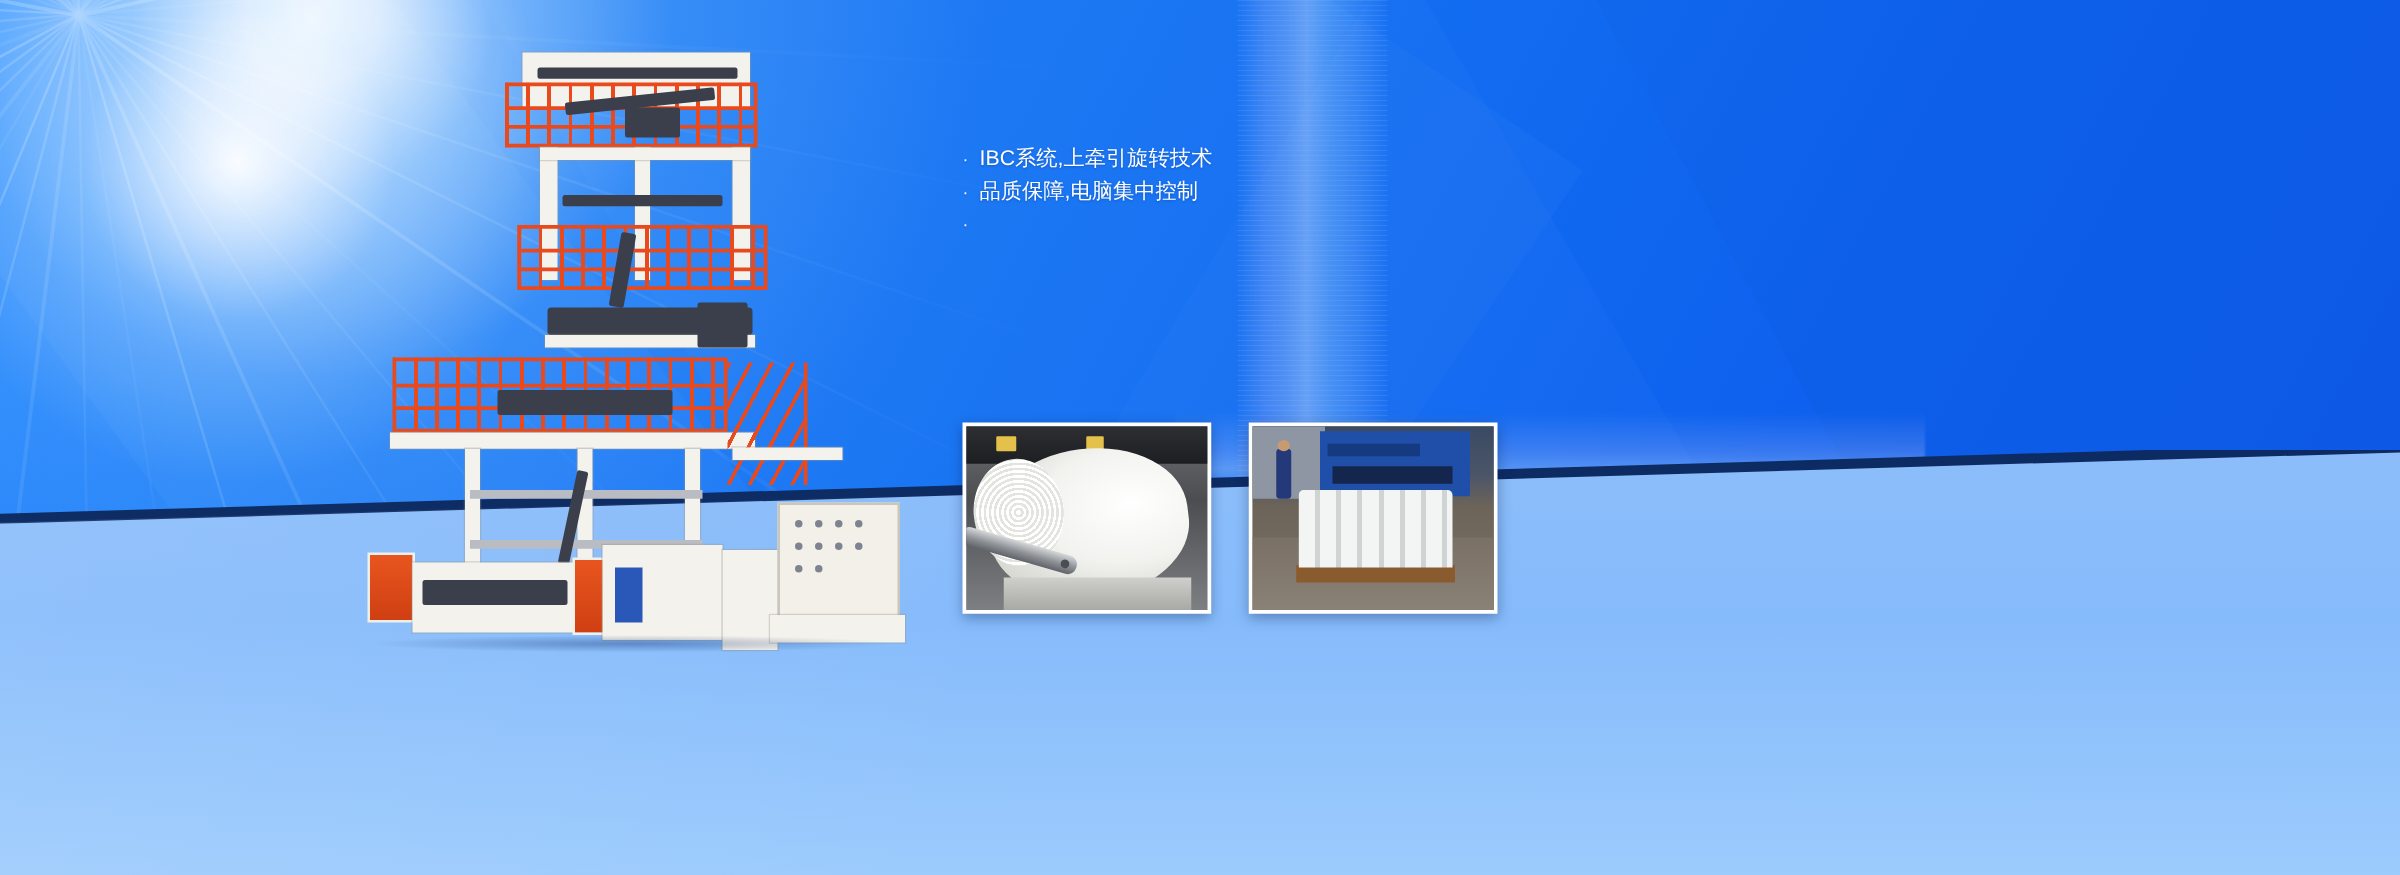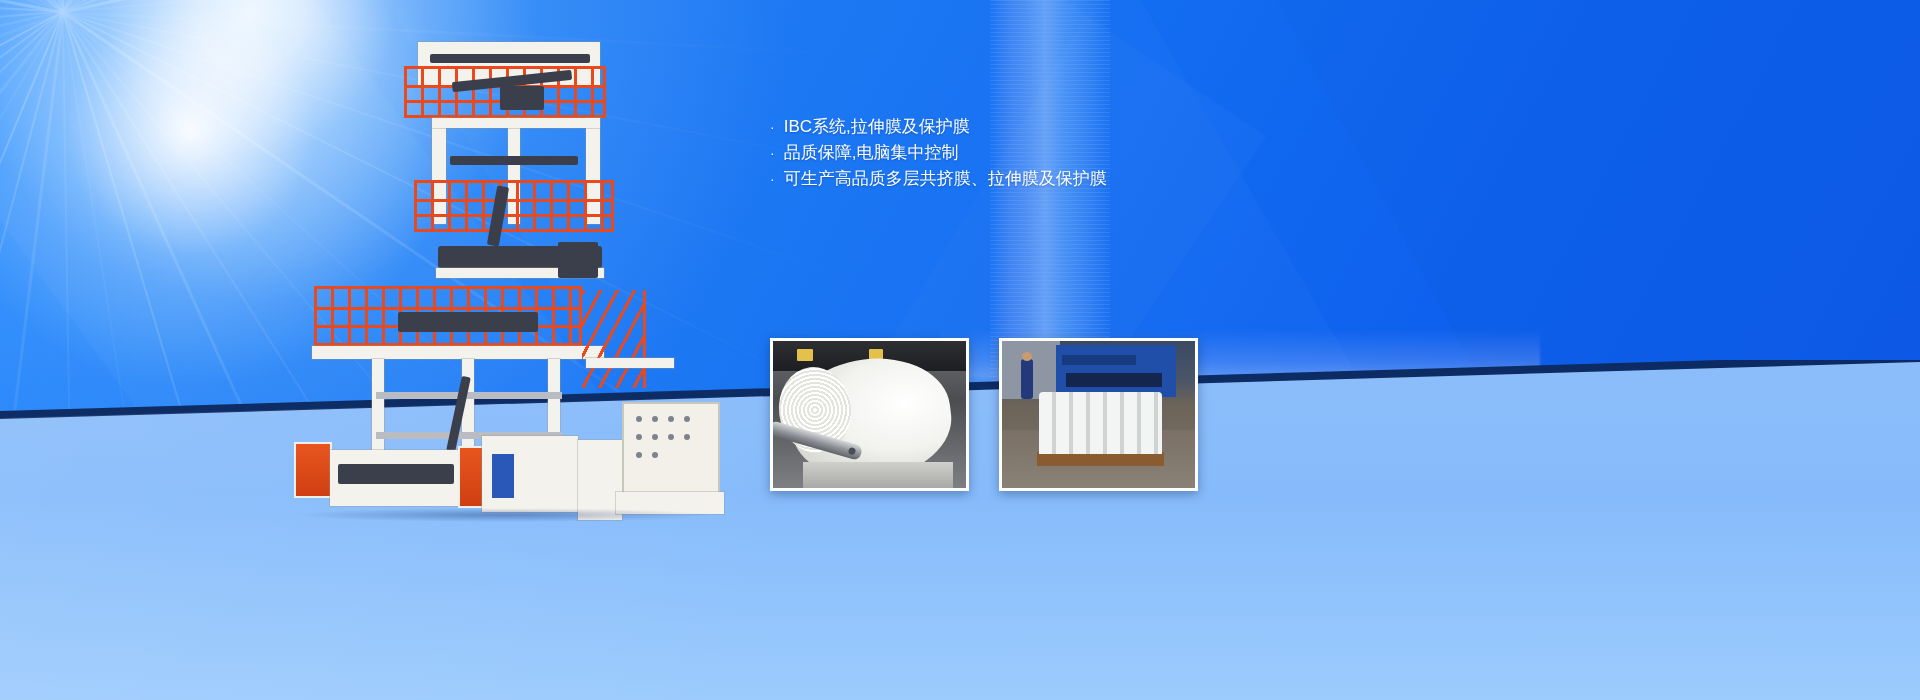--- a/index.html
+++ b/index.html
@@ -312,29 +312,28 @@
   </div>
 
   <div class="copy">
 
 
 
 
     <div class="bullets">
       <div class="bullet">
         <span class="dot">·</span>
-        <span>IBC系统,拉伸膜及保护膜</span>
+        <span>IBC系统,上牵引旋转技术</span>
       </div>
       <div class="bullet">
         <span class="dot">·</span>
         <span>品质保障,电脑集中控制</span>
       </div>
       <div class="bullet">
         <span class="dot">·</span>
-        <span>可生产高品质多层共挤膜、拉伸膜及保护膜</span>
       </div>
     </div>
   </div>
 
   <div class="photos">
 
     <div class="photo p1">
       <div class="inner">
         <div class="roll-bg"></div>
         <div class="roll-top">

